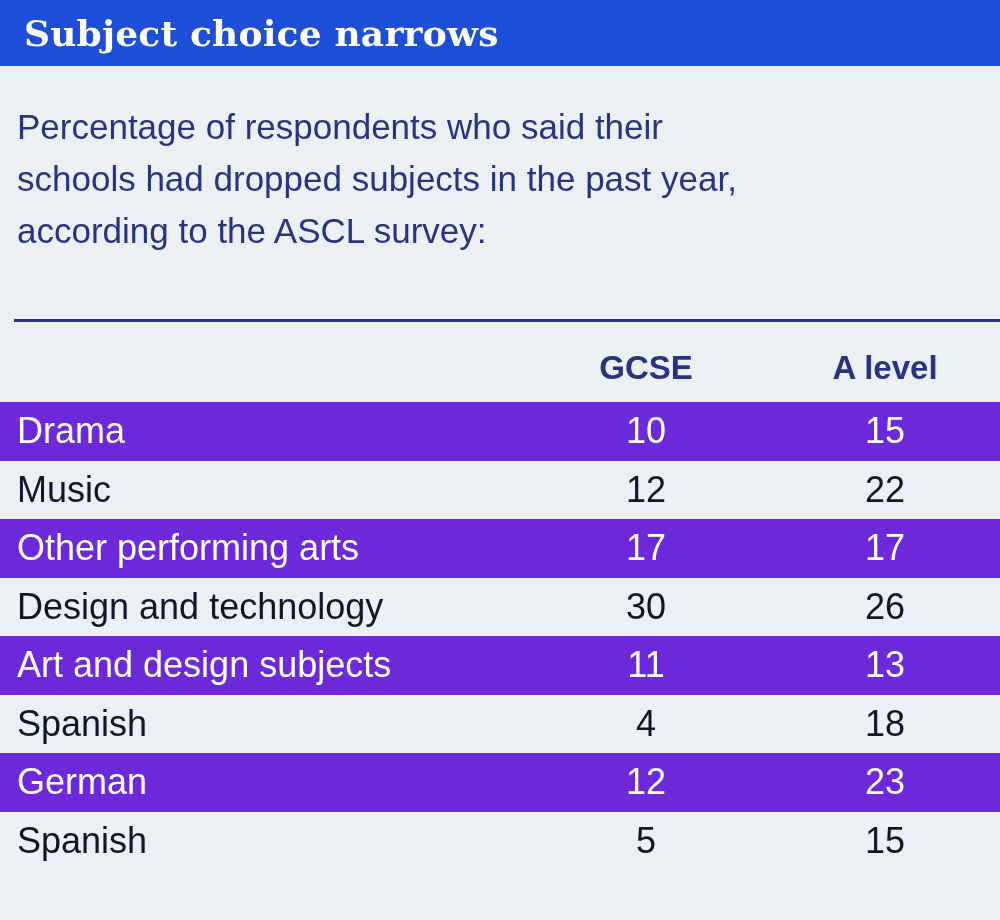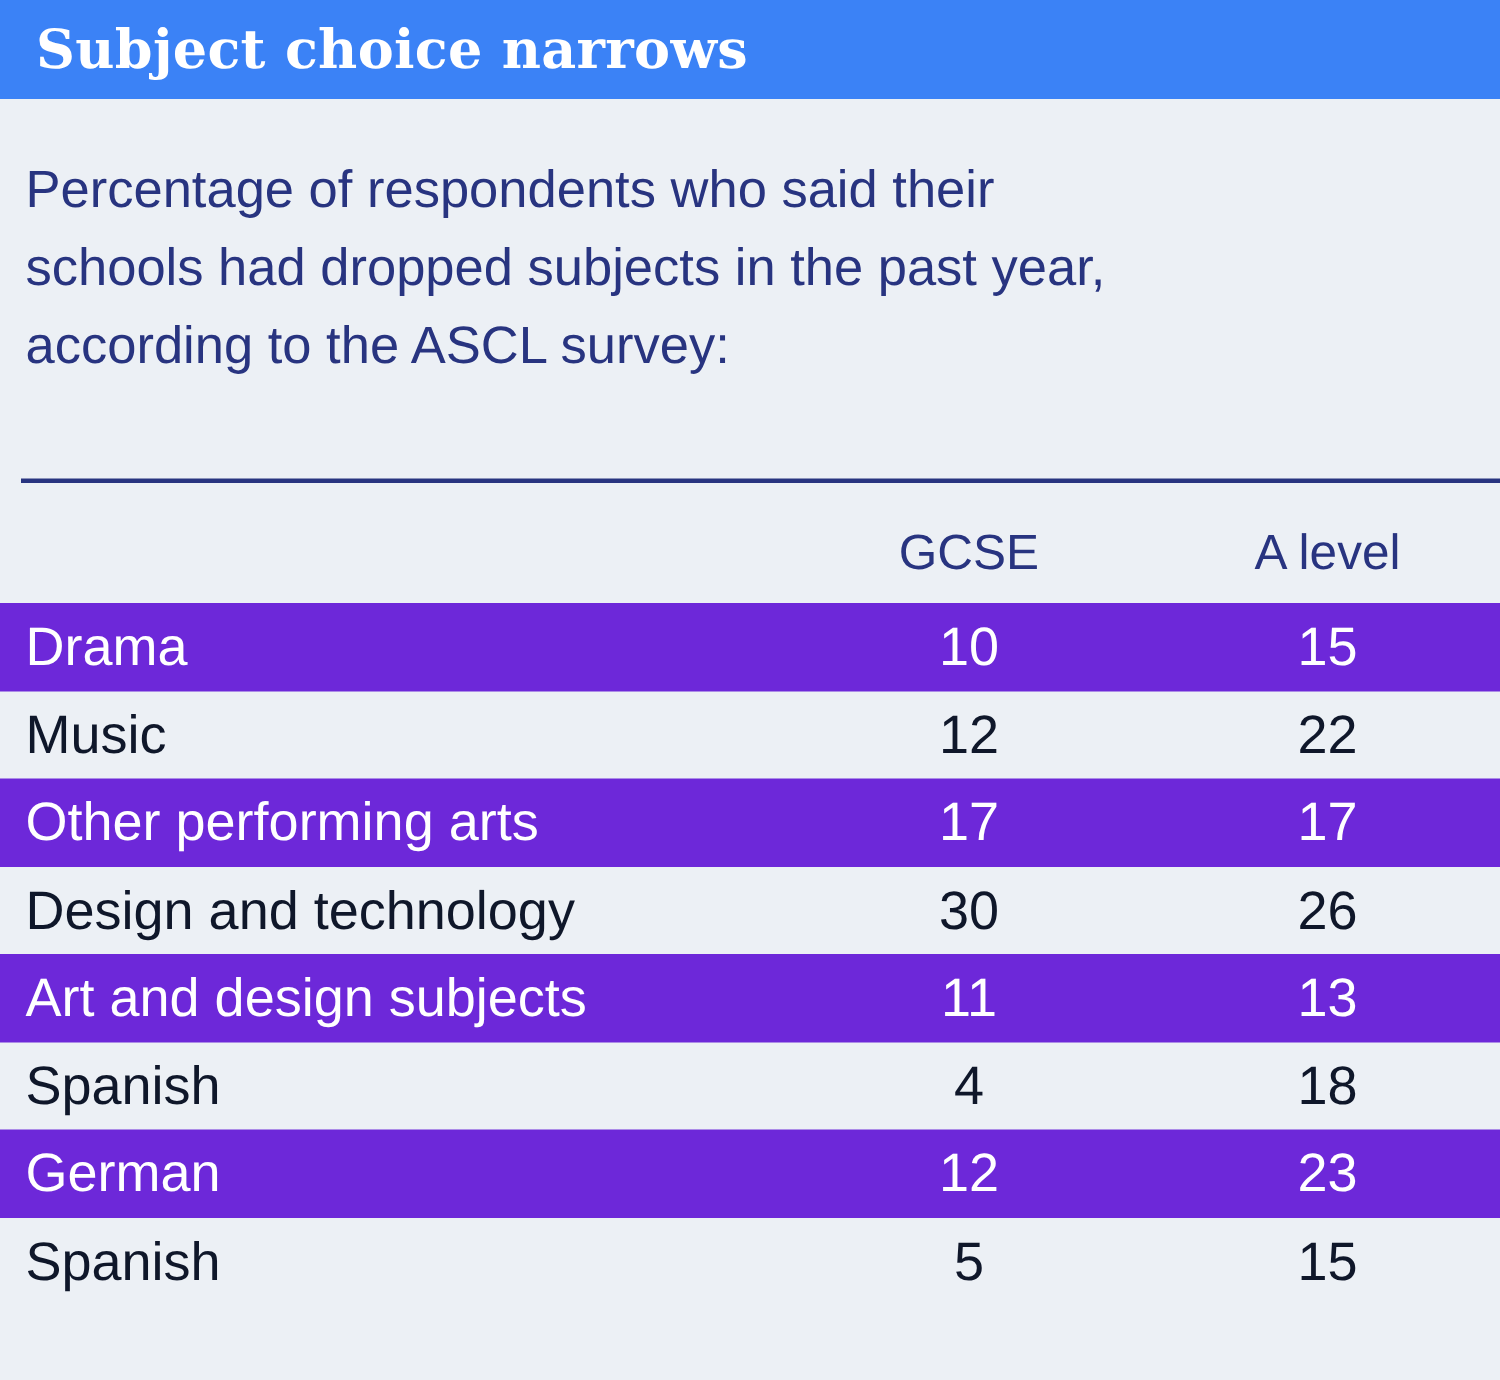--- a/index.html
+++ b/index.html
@@ -9,21 +9,21 @@
   .page {
     position: relative;
     width: 1000px;
     height: 920px;
     overflow: hidden;
     background: #ffffff;
   }
 
   .banner {
     height: 66px;
-    background: #3b82f6;
+    background: #1d4ed8;
     display: flex;
     align-items: center;
     padding-left: 24px;
   }
   .banner-title {
     font-family: "DejaVu Serif", serif;
     font-weight: 700;
     font-size: 36px;
     color: #ffffff;
     letter-spacing: 0.2px;
@@ -52,21 +52,21 @@
   .thead-row {
     height: 80px;
     display: flex;
     align-items: center;
   }
   .cell-label { width: 522px; padding-left: 17px; }
   .cell-gcse  { width: 248px; text-align: center; }
   .cell-alevel{ width: 230px; text-align: center; }
 
   .col-header {
-    font-weight: 400;
+    font-weight: 700;
     font-size: 33px;
     color: #283480;
     margin-top: 12px;
   }
 
   .row {
     height: 58.5px;
     display: flex;
     align-items: center;
     font-size: 36px;

